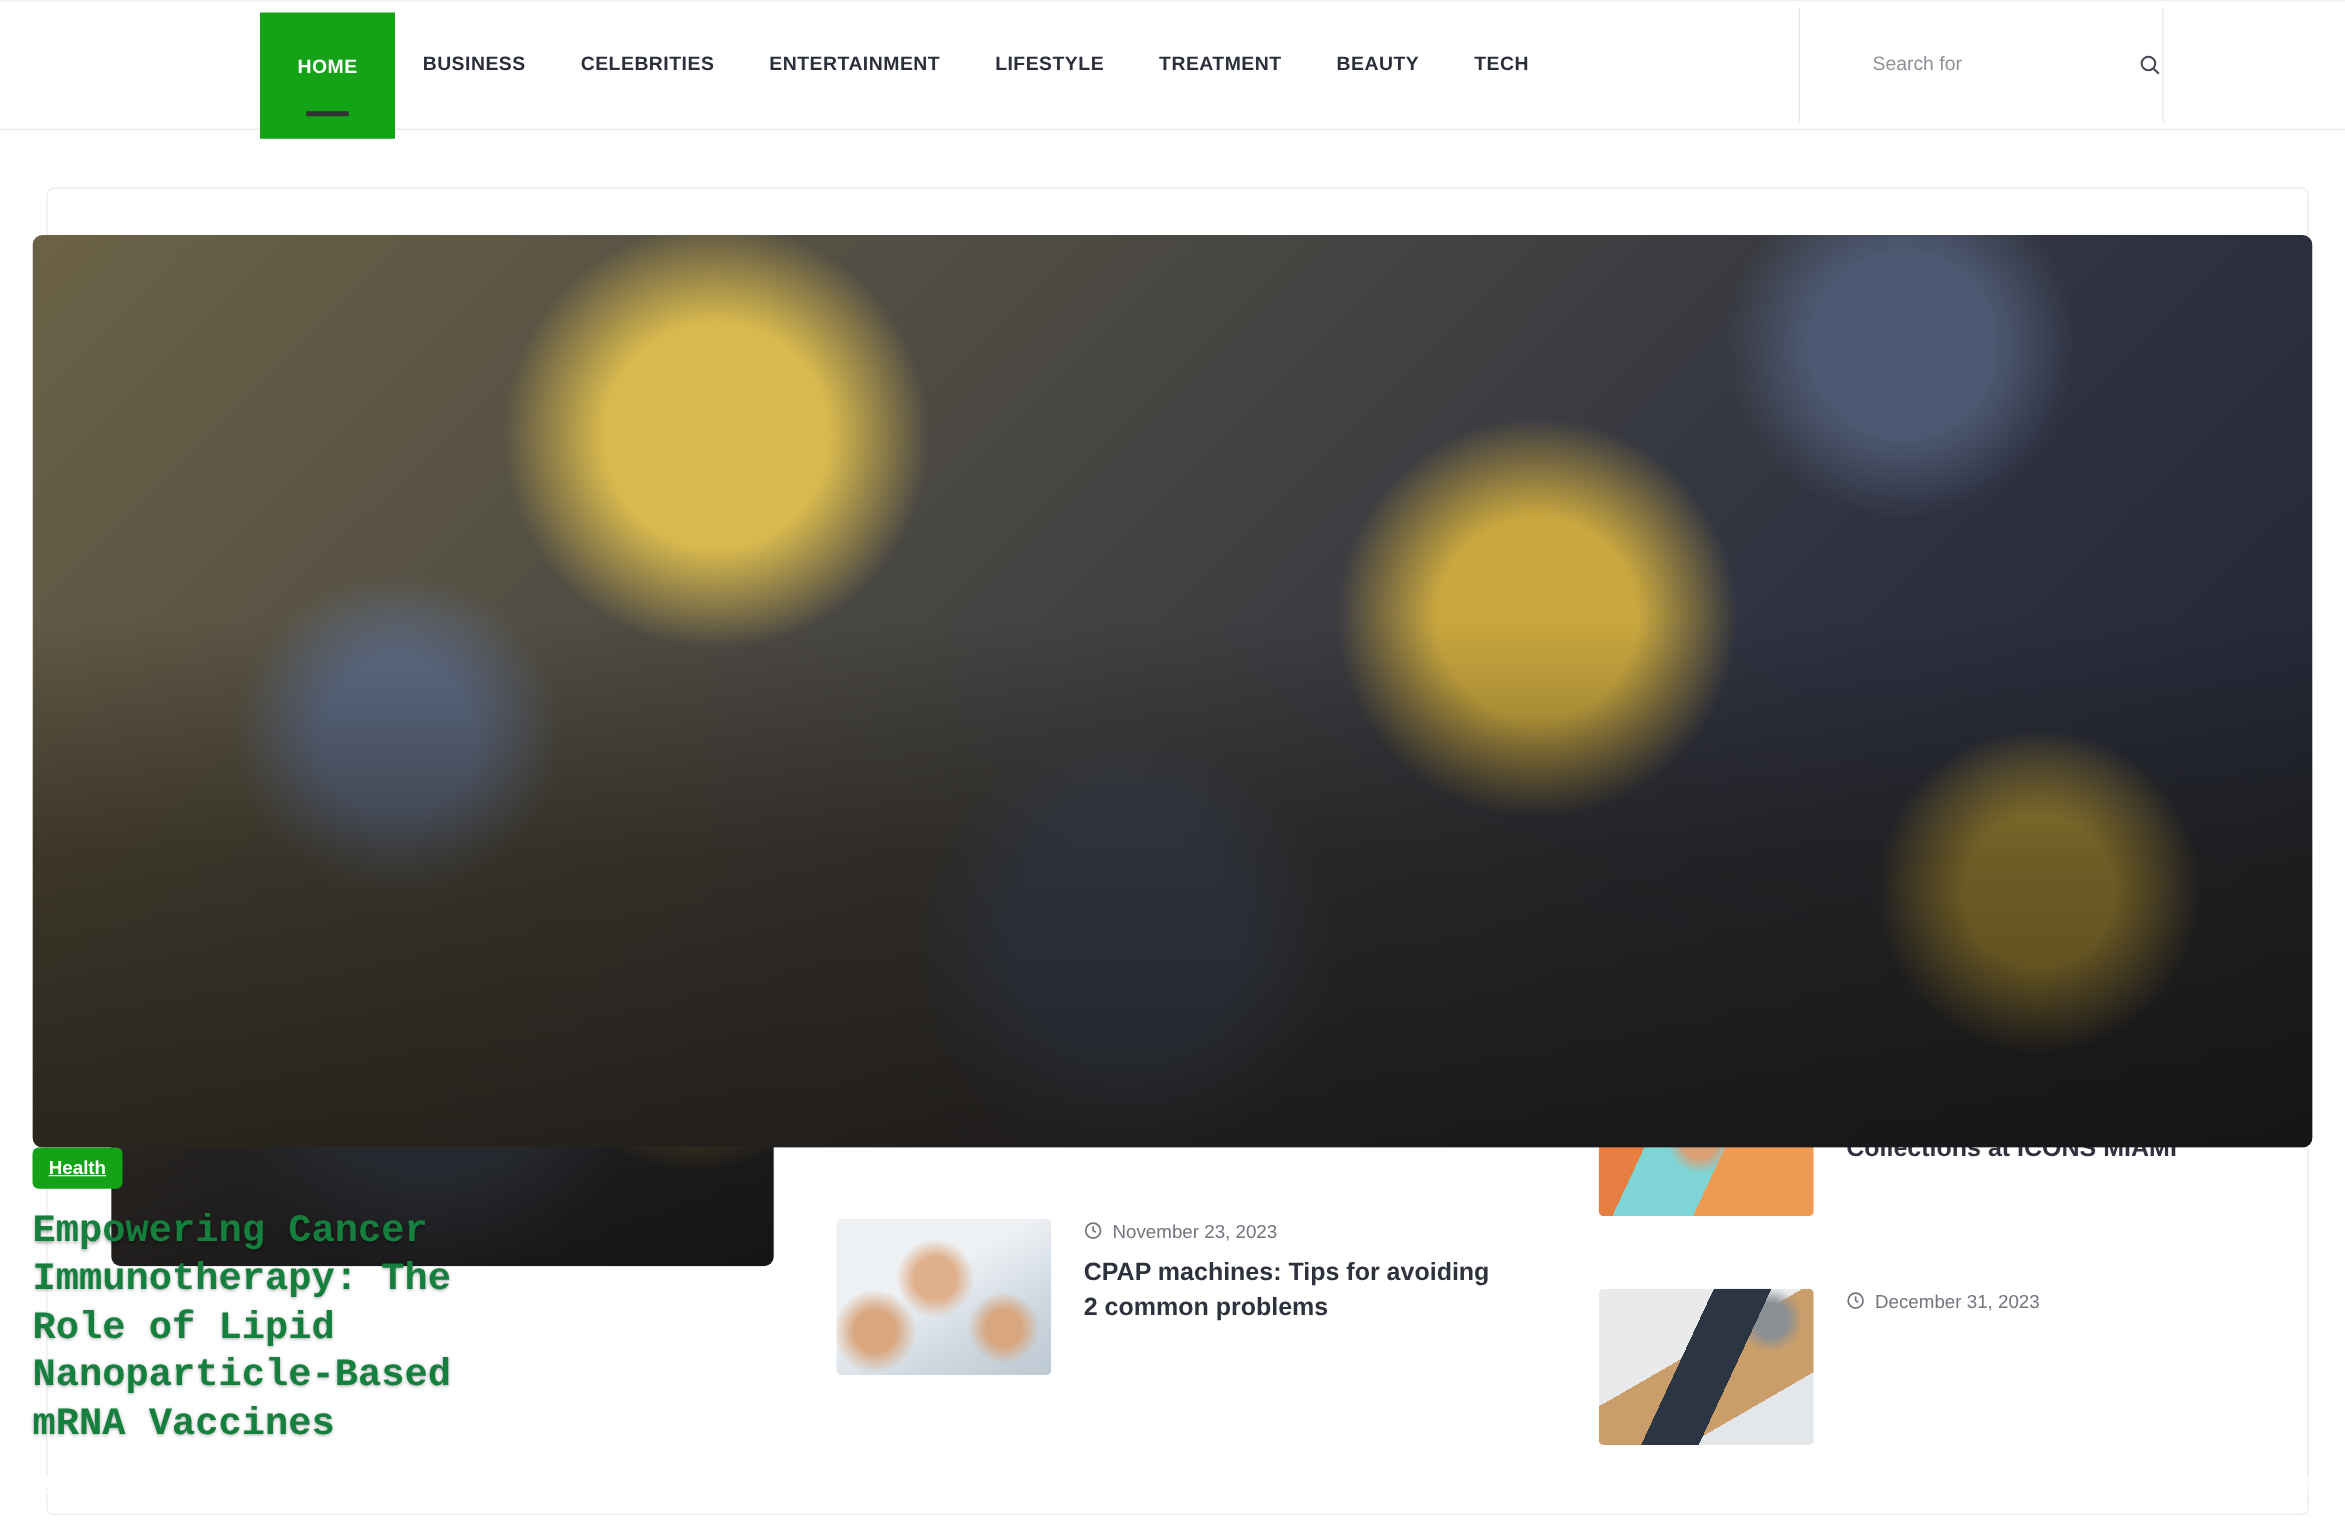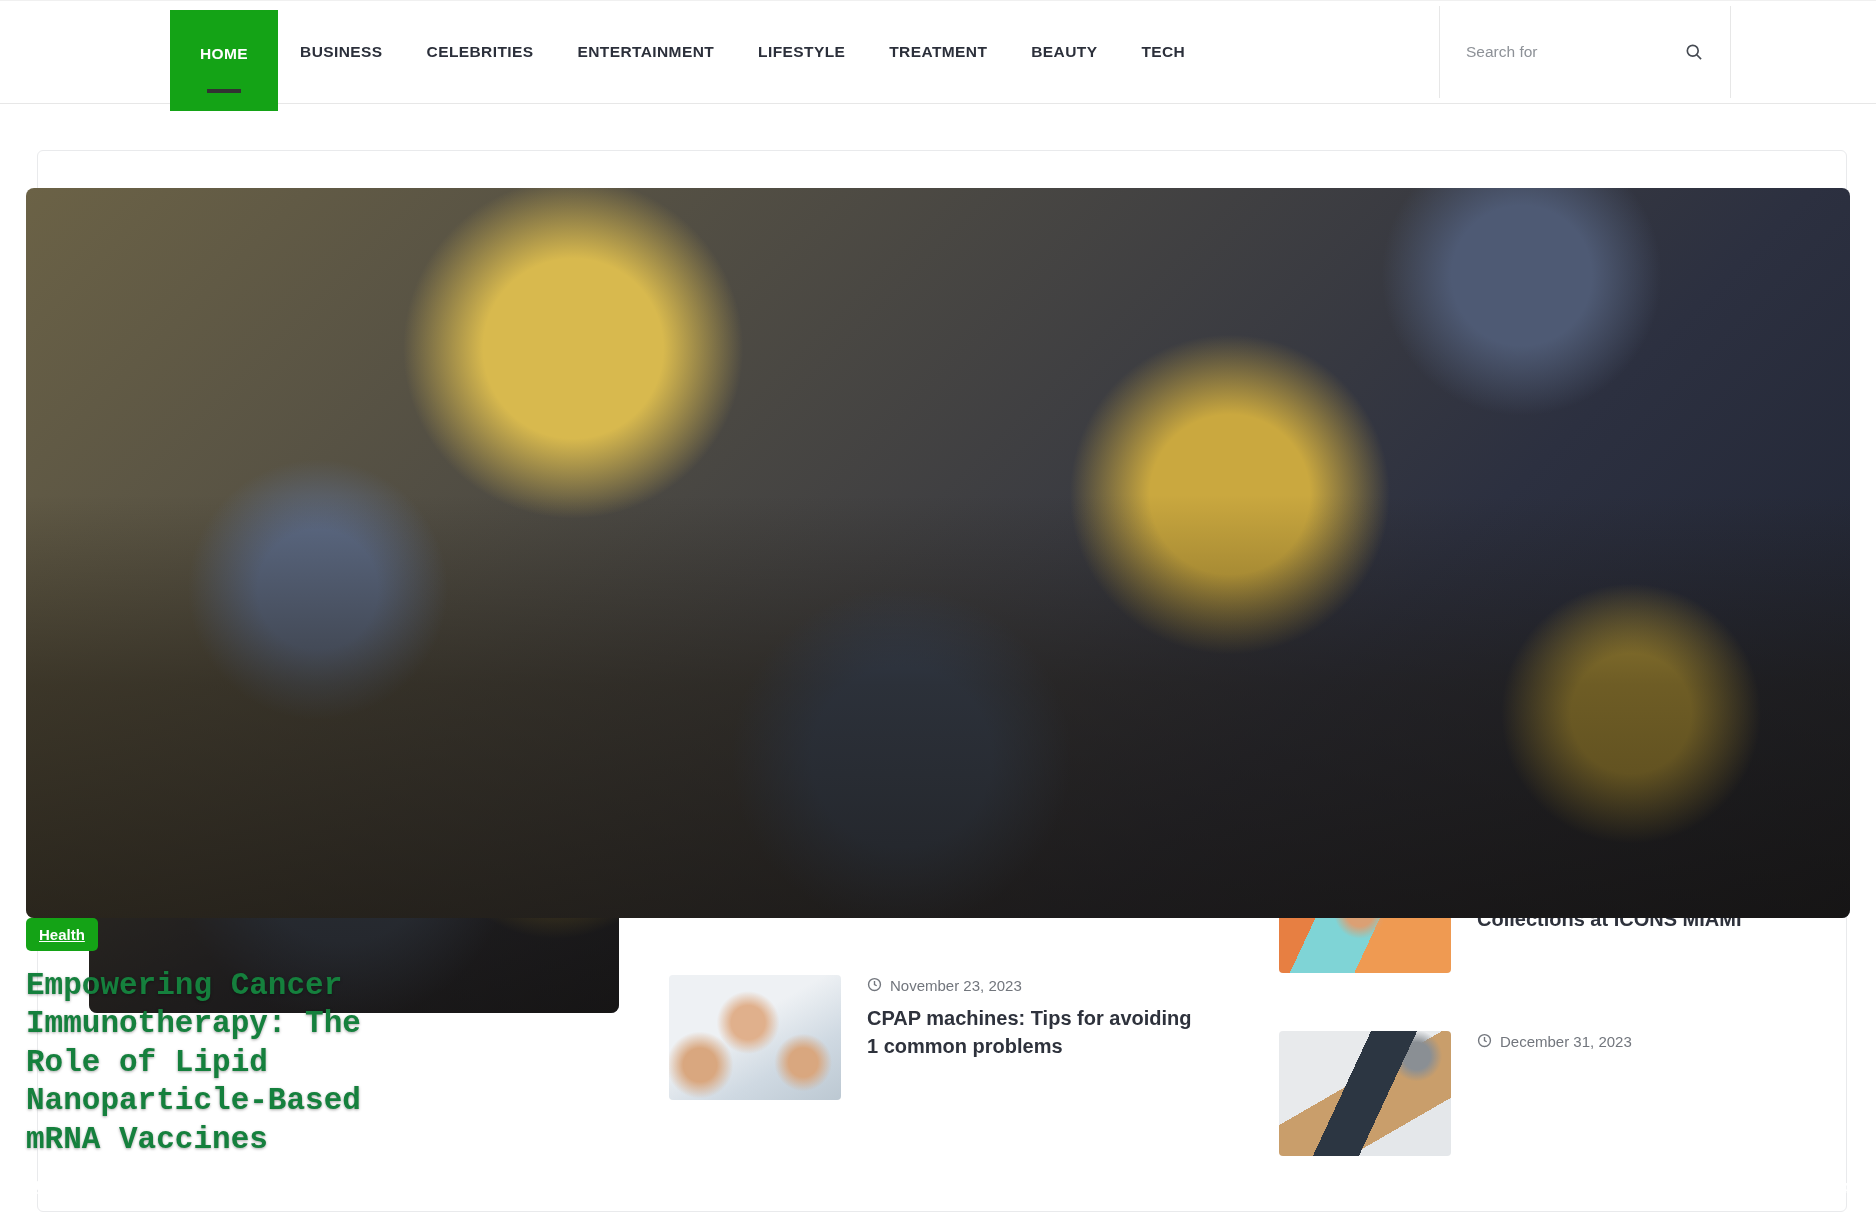--- a/index.html
+++ b/index.html
@@ -10,29 +10,29 @@
   
   .navbar { height:104px; border-top:1px solid #f0f0f0; border-bottom:1px solid #e7e7e7;
             display:flex; align-items:center; padding-left:170px; background:#fff; }
   .nav-list { display:flex; align-items:center; list-style:none; height:100%; }
   .nav-item { display:flex; align-items:center; height:100%; margin-right:44px; }
   .nav-link { text-decoration:none; font-size:15.5px; font-weight:700; letter-spacing:.4px;
               color:#2b2f3a; text-transform:uppercase; }
   .nav-item--active { background:var(--green); padding:0 30px; margin-right:22px;
                       align-self:flex-start; height:101px; margin-top:9px; margin-bottom:-7px;
                       position:relative; z-index:2; padding-bottom:14px;
-                      display:flex; align-items:center; }
+                      display:flex; align-items:center;margin-left:38px; }
   .nav-item--active .nav-link { color:#fff; }
   .nav-item--active::after { content:""; position:absolute; left:50%; transform:translateX(-50%);
                              bottom:18px; width:34px; height:4px; background:#323232; }
   .nav-search { margin-left:auto; margin-right:145px; width:292px; height:92px;
                 border-left:1px solid #e7e7e7; border-right:1px solid #e7e7e7;
                 display:flex; align-items:center; padding:0 26px; gap:12px; }
   .nav-search input { border:0; outline:0; flex:1; font-size:15.5px; color:#333;
-                      font-family:"Liberation Sans", sans-serif; background:transparent; }
+                      font-family:"Liberation Sans", sans-serif; background:transparent;margin-left:32px; }
   .nav-search input::placeholder { color:#8d9197; }
   .search-btn { background:none; border:0; cursor:pointer; color:#454a52; display:flex; }
 
   
   .card { width:1810px; margin:46px 29px 0 37px; border:1px solid #e9eaec; border-radius:6px;
           background:#fff; min-height:1062px; padding:32px 51px 40px; }
   .section-head { display:flex; align-items:baseline; }
   .section-title { font-size:27px; font-weight:800; color:var(--green); letter-spacing:.2px; }
   .filters { margin-left:auto; display:flex; gap:27px; list-style:none; align-items:baseline; }
   .filter-link { text-decoration:none; font-size:15.5px; color:#3c4048; }
@@ -301,21 +301,21 @@
         <article class="row">
           <a href="#" class="thumb t-cpap"></a>
           <div class="txt">
             <div class="meta-date">
               <svg width="15" height="15" viewBox="0 0 24 24" fill="none" stroke="currentColor" stroke-width="2.2">
                   <circle cx="12" cy="12" r="9.5"></circle>
                   <path d="M12 6.5V12l3.5 2"></path>
                 </svg>
               <span>November 23, 2023</span>
             </div>
-            <a href="#" class="row-title">CPAP machines: Tips for avoiding 1 common problems</a>
+            <a href="#" class="row-title">CPAP machines: Tips for avoiding 2 common problems</a>
           </div>
         </article>
 
       </div>
 
       <div class="col col-right">
 
         <article class="row">
           <a href="#" class="thumb t-web"></a>
           <div class="txt">

